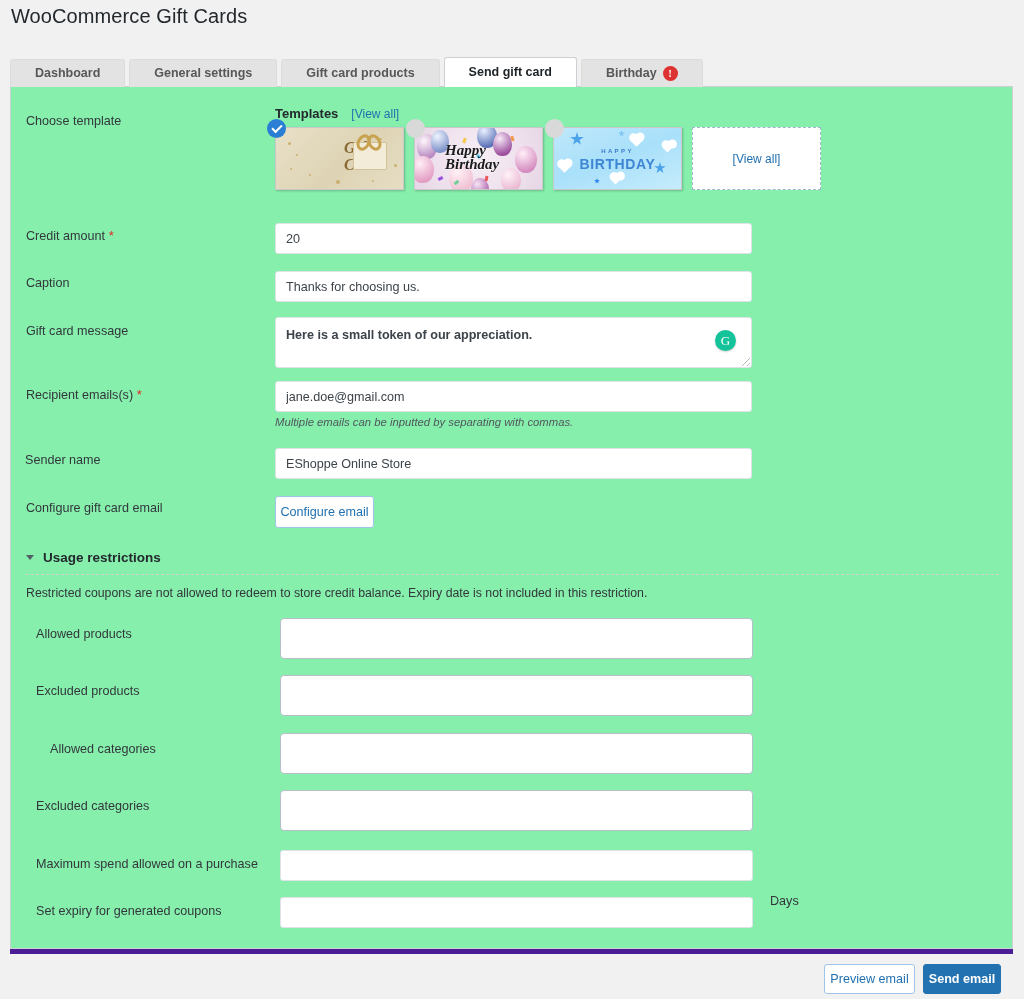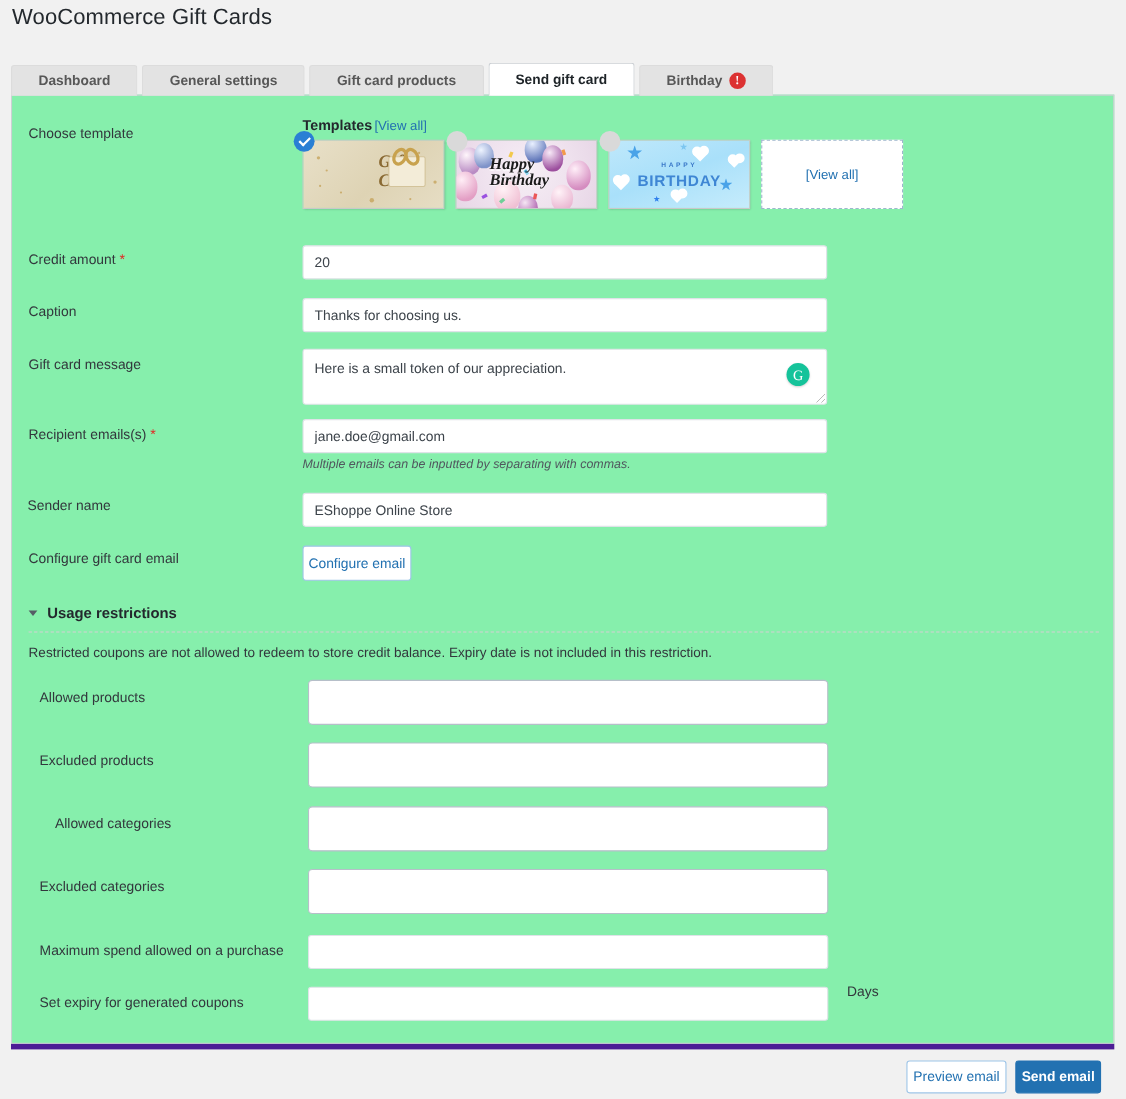--- a/index.html
+++ b/index.html
@@ -63,21 +63,21 @@
 
   .row { position: absolute; }
   .field-label {
     font-size: 12.6px; color: #32373c; line-height: 1.4;
   }
   .req { color: #e02b27; font-size: 13px; }
 
   
   .tpl-head {
     position: absolute; left: 264px; top: 19px;
-    display: flex; align-items: baseline; gap: 2px;
+    display: flex; align-items: baseline; gap: 13px;
   }
   .tpl-head .t { font-size: 13px; font-weight: bold; color: #23282d; }
   .link { color: #2271b1; font-size: 12px; text-decoration: none; cursor: pointer; }
   .tpl-strip { position: absolute; left: 264px; top: 40px; display: flex; gap: 10px; }
   .tpl {
     position: relative; width: 129px; height: 63px;
     border: 1px solid #c9c9c9; overflow: visible;
     cursor: pointer;
     box-shadow: 1px 1px 2px rgba(0,0,0,.22);
   }
@@ -158,21 +158,21 @@
     clip-path: polygon(50% 0%,61% 35%,98% 35%,68% 57%,79% 91%,50% 70%,21% 91%,32% 57%,2% 35%,39% 35%);
   }
 
   
   .inp {
     background: #fff; border: 1px solid #dfe3e8; border-radius: 3px;
     font-family: "Liberation Sans", sans-serif; font-size: 12.6px; color: #3c434a;
     padding: 0 10px; outline: none;
   }
   .inp.tall { border: 1px solid #b6bfc9; border-radius: 4px; }
-  textarea.inp { padding: 9px 10px; resize: none; line-height: 1.35; }
+  textarea.inp { padding: 9px 10px; resize: none; line-height: 1.35; font-weight: bold; }
 
   .hint {
     font-size: 11.3px; font-style: italic; color: #50575e;
   }
 
   .btn-outline {
     background: #fff; border: 1px solid #9ec5e8; border-radius: 3px;
     color: #2271b1; font-size: 12.6px; font-family: "Liberation Sans", sans-serif;
     cursor: pointer; padding: 0;
   }

